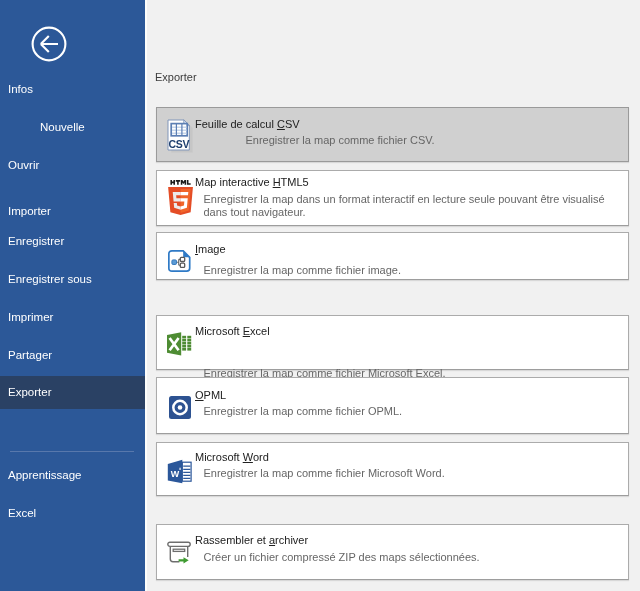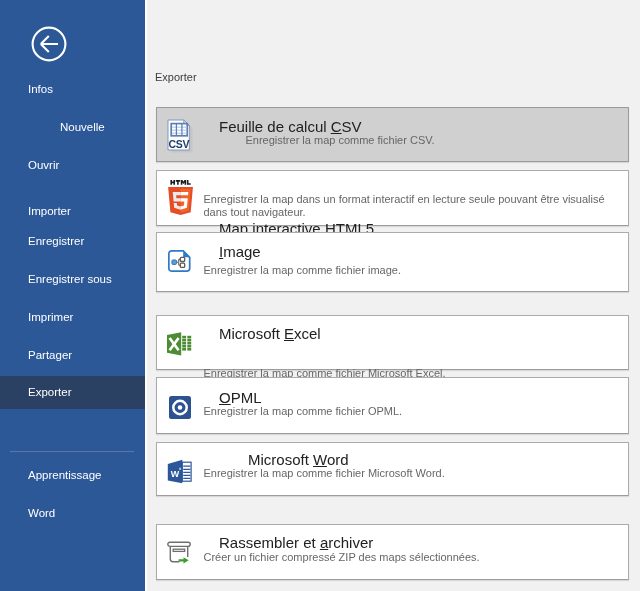--- a/index.html
+++ b/index.html
@@ -1,31 +1,31 @@
 <!DOCTYPE html>
 <html><head>
 <meta charset="utf-8">
 <style>
   * { margin:0; padding:0; box-sizing:border-box; }
   html,body { width:640px; height:591px; overflow:hidden; }
   body { font-family:"Liberation Sans", sans-serif; position:relative; background:#f1f1f1; }
   .sidebar { position:absolute; left:0; top:0; width:145px; height:591px; background:#2c5898; }
   .backbtn { position:absolute; left:31px; top:26px; width:36px; height:36px; }
   .mitem { position:absolute; left:0; width:145px; height:32px; line-height:32px;
-           color:#ffffff; font-size:11.5px; padding-left:28px; }
+           color:#ffffff; font-size:11.5px; padding-left:8px; }
   .mitem.sel { background:#2a4164; height:33px; line-height:33px; }
   .msep { position:absolute; left:10px; width:124px; height:1px; background:#5878ac; }
   .main { position:absolute; left:147px; top:0; width:493px; height:591px; background:#f1f1f1; }
   .strip { position:absolute; left:145px; top:0; width:2px; height:591px; background:#fdfdfb; }
   .heading { position:absolute; left:155px; top:71px; font-size:11px; color:#3c3c3c; }
   .card { position:absolute; left:156px; width:473px; background:#ffffff;
           border:1px solid #ababab; border-bottom-color:#9d9d9d;
           box-shadow:0 1px 1px rgba(0,0,0,0.10); }
   .card.sel { background:#d0d0d0; border-color:#9a9a9a; }
-  .ctitle { position:absolute; left:62px; font-size:15px; color:#212121; white-space:nowrap; }
+  .ctitle { position:absolute; left:38px; font-size:11px; color:#212121; white-space:nowrap; }
   .csub { position:absolute; left:46.5px; font-size:11px; color:#666666; line-height:13.5px; width:430px; white-space:nowrap; }
   .cicon { position:absolute; }
 </style>
 </head>
 <body>
 <div class="sidebar">
   <svg class="backbtn" viewBox="0 0 36 36">
     <circle cx="18" cy="18" r="16.4" fill="none" stroke="#ffffff" stroke-width="2.1"></circle>
     <path d="M9.8 18 H27 M9.8 18 L17.8 10.1 M9.8 18 L17.8 25.9" fill="none" stroke="#ffffff" stroke-width="2.1"></path>
   </svg>
@@ -33,21 +33,21 @@
   <div class="mitem" style="top:111px;margin-left:32px;">Nouvelle</div>
   <div class="mitem" style="top:149px;">Ouvrir</div>
   <div class="mitem" style="top:195px;">Importer</div>
   <div class="mitem" style="top:225px;">Enregistrer</div>
   <div class="mitem" style="top:263px;">Enregistrer sous</div>
   <div class="mitem" style="top:301px;">Imprimer</div>
   <div class="mitem" style="top:339px;">Partager</div>
   <div class="mitem sel" style="top:376px;">Exporter</div>
   <div class="msep" style="top:451px;"></div>
   <div class="mitem" style="top:459px;">Apprentissage</div>
-  <div class="mitem" style="top:497px;">Word</div>
+  <div class="mitem" style="top:497px;">Excel</div>
 </div>
 <div class="strip"></div>
 <div class="main"></div>
 <div class="heading">Exporter</div>
 
 <div class="card sel" style="top:107px; height:55px;">
   <svg class="cicon" style="left:10px; top:11px;" width="26" height="34" viewBox="0 0 26 34">
     <path d="M2.8 2.8 H19.5 L24 7.3 V32 H2.8 Z" fill="#bdbdbd" opacity="0.55" transform="translate(1.6,1.6)"></path>
     <path d="M1 1 H17 L22.3 6.3 V31 H1 Z" fill="#ffffff" stroke="#8096ba" stroke-width="1"></path>
     <path d="M16.8 0.8 L22.6 6.6 L16.8 6.6 Z" fill="#dce6f4" stroke="#8096ba" stroke-width="0.9"></path>
@@ -63,25 +63,25 @@
 </div>
 
 <div class="card" style="top:170px; height:56px;">
   <svg class="cicon" style="left:11px; top:9px;" width="25" height="35" viewBox="73 0 365 512">
     <path fill="#1b1b1b" d="M108 0h23v23h21V0h23v69h-23V46h-21v23h-23V0zM206 24h-20V0h64v24h-21v45h-23V24zM260 0h24l15 24 15-24h24v69h-23V35l-16 25h-.4l-16-25v34h-23V0zM349 0h23v46h32v23h-55V0z"></path>
     <path fill="#e44d26" d="M107.6 471 74.6 101h362.8l-33 370-148.6 41z"></path>
     <path fill="#f16529" d="m256 481 120-33.3 28.2-316.4H256z"></path>
     <path fill="#ebebeb" d="M256 268.2h-60.1l-4.2-46.5H256v-45.4H142.1l1.1 12.2 11.2 125.1H256zM256 386.2l-.2.1-50.6-13.7-3.2-36.2h-45.6l6.4 71.3 93 25.8.2-.1z"></path>
     <path fill="#ffffff" d="M255.8 268.2v45.4h55.9l-5.3 58.9-50.6 13.7v47.2l93.1-25.8.7-7.7 10.7-119.6 1.1-12.2zM255.8 176.3v45.4h109.7l.9-10.2 2.1-23 1.1-12.2z"></path>
   </svg>
-  <div class="ctitle" style="top:4.5px;margin-top:44px;">Map interactive <u>H</u>TML5</div>
+  <div class="ctitle" style="top:4.5px;">Map interactive <u>H</u>TML5</div>
   <div class="csub" style="top:21.5px;">Enregistrer la map dans un format interactif en lecture seule pouvant être visualisé<br>dans tout navigateur.</div>
 </div>
 
-<div class="card" style="top:232px; height:60px;">
+<div class="card" style="top:232px; height:48px;">
   <svg class="cicon" style="left:11px; top:17px;" width="23" height="22" viewBox="0 0 23 22">
     <path d="M4 0.85 H15.2 L21.7 7.35 V18.2 Q21.7 21.15 18.7 21.15 H4 Q0.85 21.15 0.85 18.2 V3.85 Q0.85 0.85 4 0.85 Z" fill="#ffffff" stroke="#2f7ac6" stroke-width="1.7"></path>
     <path d="M15.2 0.9 L21.65 7.35 H15.2 Z" fill="#2f7ac6"></path>
     <path d="M8.4 12.2 H10.7 M10.7 12.2 V9.35 M10.7 9.35 H12.2 M10.7 12.2 V15.25 M10.7 15.25 H12.2" fill="none" stroke="#6b6b6b" stroke-width="1.1"></path>
     <rect x="12.3" y="7.3" width="4.4" height="4.2" rx="1" fill="#ffffff" stroke="#595959" stroke-width="1.3"></rect>
     <rect x="12.3" y="13.2" width="4.4" height="4.2" rx="1" fill="#ffffff" stroke="#595959" stroke-width="1.3"></rect>
     <rect x="3.9" y="9.9" width="4.6" height="4.6" rx="1.2" fill="#5b9bd5" stroke="#3779bd" stroke-width="1"></rect>
   </svg>
   <div class="ctitle" style="top:9.5px;"><u>I</u>mage</div>
   <div class="csub" style="top:31px;">Enregistrer la map comme fichier image.</div>
@@ -119,21 +119,21 @@
 </div>
 
 <div class="card" style="top:442px; height:54px;">
   <svg class="cicon" style="left:10px; top:16px;" width="25" height="25" viewBox="0 0 25 25">
     <rect x="15.3" y="3.2" width="8.8" height="19" fill="#ffffff" stroke="#2b579a" stroke-width="1.2"></rect>
     <path d="M16.2 7.2 h7.2 M16.2 10.3 h7.2 M16.2 13.3 h7.2 M16.2 16.4 h7.2 M16.2 19.4 h7.2" stroke="#2b579a" stroke-width="1.2"></path>
     <path d="M0.8 4.9 L15.3 0.8 L15.3 24.2 L0.8 21.5 Z" fill="#2b579a"></path>
     <text x="8" y="17.5" font-family="Liberation Sans, sans-serif" font-size="9" font-weight="bold" fill="#ffffff" text-anchor="middle">W</text>
     <rect x="12.5" y="8.7" width="1.1" height="2.3" fill="#ffffff"></rect>
   </svg>
-  <div class="ctitle" style="top:7.5px;margin-left:29px;">Microsoft <u>W</u>ord</div>
+  <div class="ctitle" style="top:7.5px;">Microsoft <u>W</u>ord</div>
   <div class="csub" style="top:24px;">Enregistrer la map comme fichier Microsoft Word.</div>
 </div>
 
 <div class="card" style="top:524px; height:56px;">
   <svg class="cicon" style="left:10px; top:16px;" width="25" height="23" viewBox="0 0 25 23">
     <rect x="0.8" y="1.2" width="22.4" height="4.2" rx="2.1" fill="none" stroke="#6e6e6e" stroke-width="1.4"></rect>
     <path d="M3.3 5.9 V18.1 Q3.3 20.8 6 20.8 H12.4 M20.7 5.9 V16.0" fill="none" stroke="#6e6e6e" stroke-width="1.4"></path>
     <rect x="6.2" y="8.2" width="11.5" height="2.2" fill="none" stroke="#6e6e6e" stroke-width="1.3"></rect>
     <path d="M11.6 18.3 h4.9 v-2.1 l5.2 3.15 -5.2 3.15 v-2.1 h-4.9 Z" fill="#3f9b31"></path>
   </svg>

